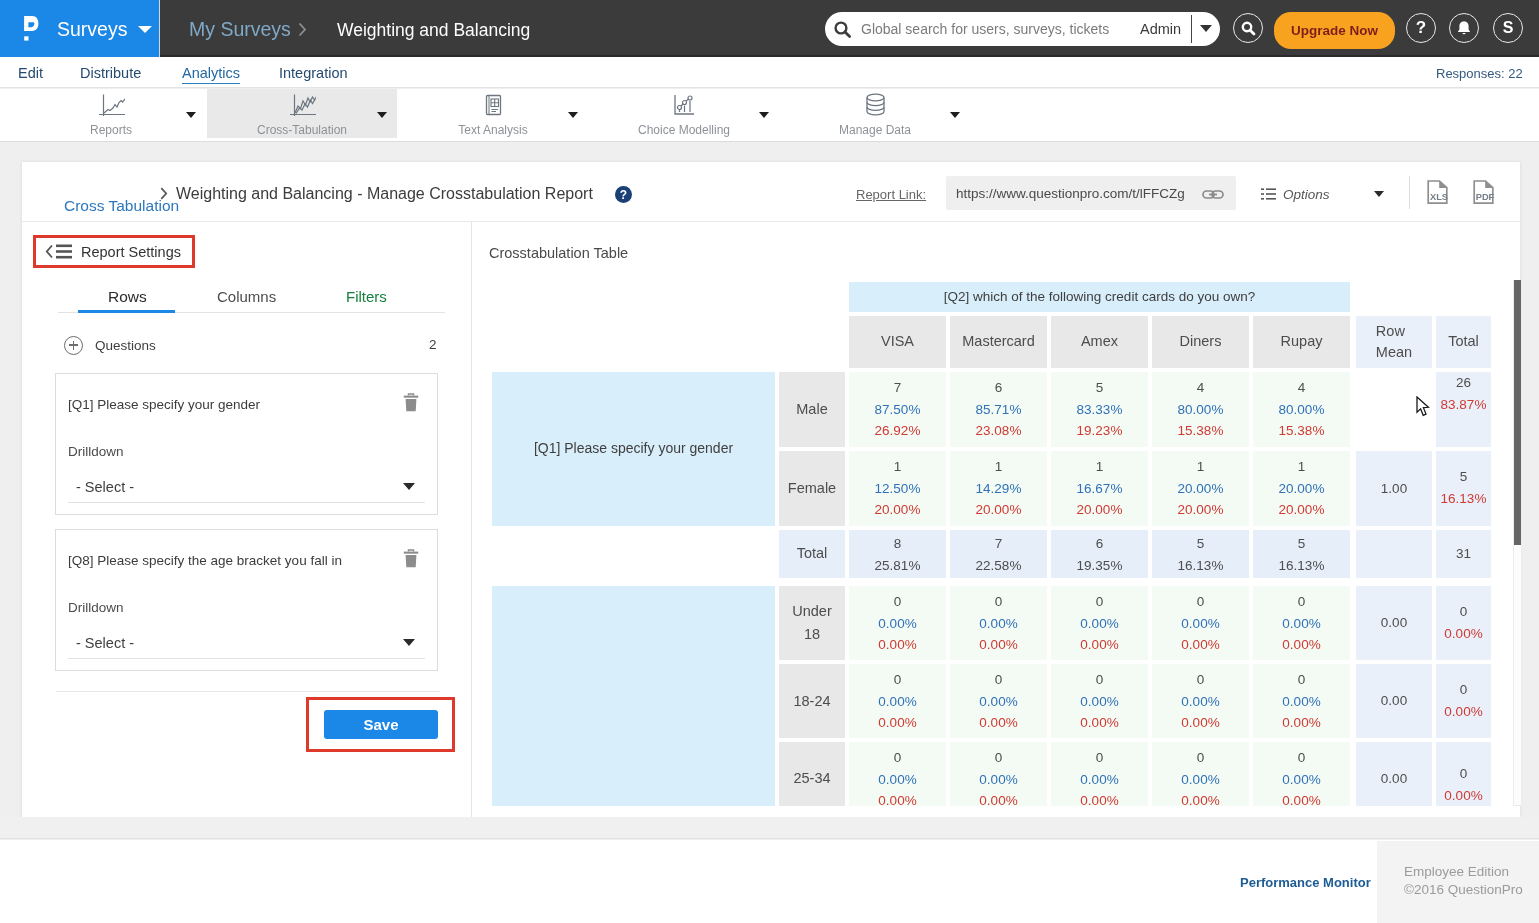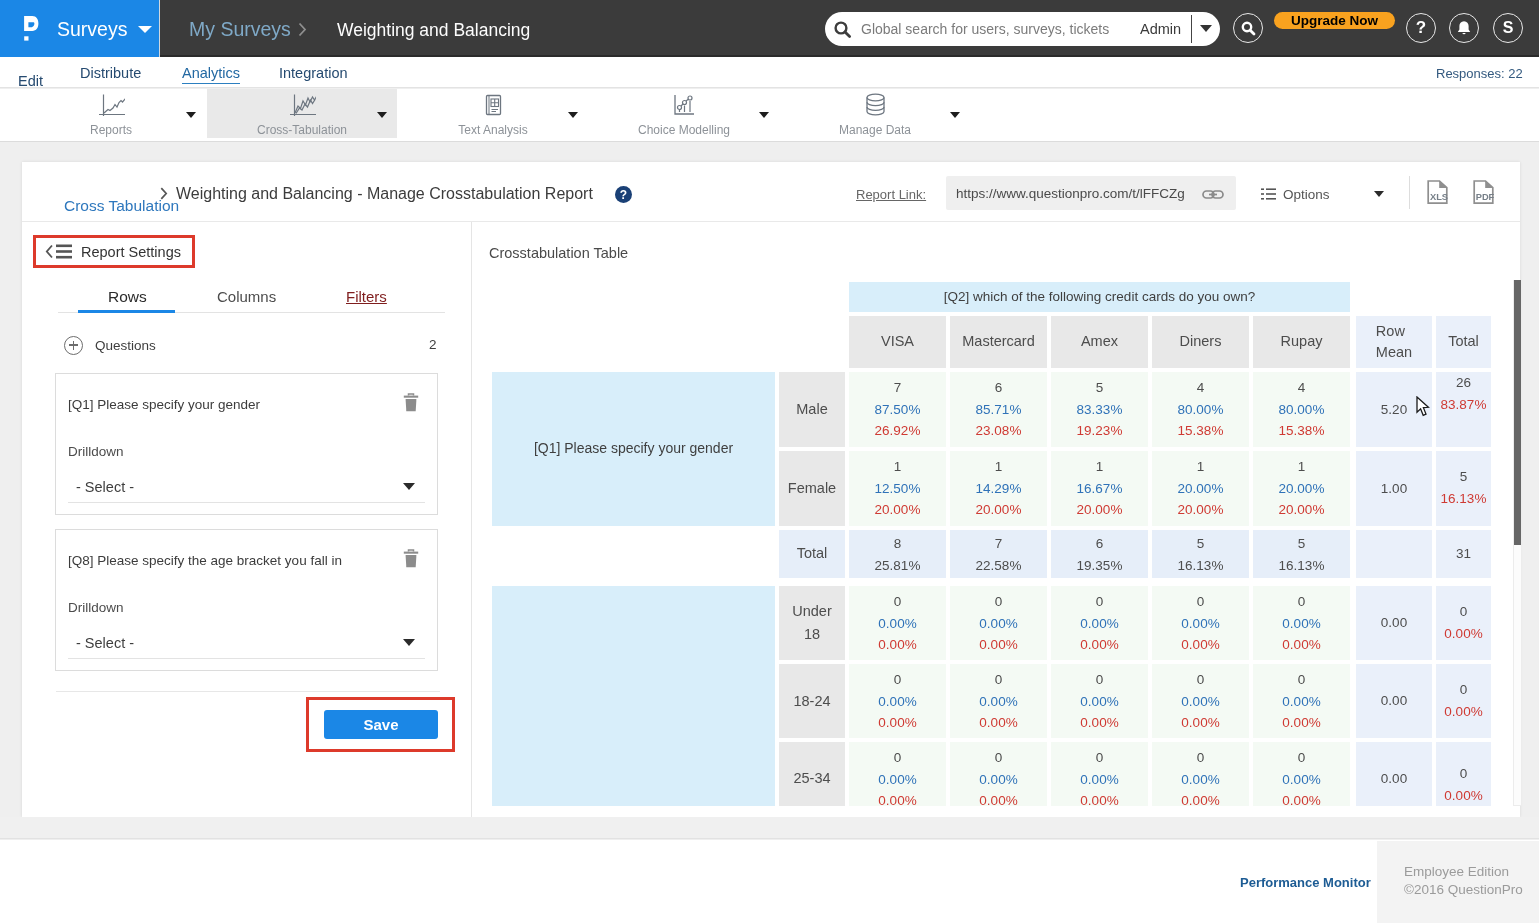--- a/index.html
+++ b/index.html
@@ -39,32 +39,32 @@
     </svg>
 <div class="abs" style="left:861px;top:21px;font-size:14px;color:#7b7b7b;">Global search for users, surveys, tickets</div>
 <div class="abs" style="left:1140px;top:21px;font-size:14.5px;color:#3a3a3a;">Admin</div>
 <div class="abs" style="left:1191px;top:15px;width:1px;height:28px;background:#444;"></div>
 <div class="abs" style="left:1200px;top:25px;width:0;height:0;border-left:6px solid transparent;border-right:6px solid transparent;border-top:7px solid #333;"></div>
 <div class="abs" style="left:1233px;top:13px;width:30px;height:30px;border:1.6px solid #e8e8e8;border-radius:50%;"></div>
 <svg class="abs" style="left:1240px;top:20px;" width="17" height="17" viewBox="0 0 17 17">
       <circle cx="7" cy="7" r="4.2" fill="none" stroke="#fff" stroke-width="2.4"></circle>
       <line x1="10.2" y1="10.2" x2="14" y2="14" stroke="#fff" stroke-width="2.8" stroke-linecap="round"></line>
     </svg>
-<div class="abs flexc" style="left:1274px;top:12px;width:121px;height:17px;background:#f9a21f;border-radius:17px;font-size:13.5px;font-weight:bold;color:#000000;">Upgrade Now</div>
+<div class="abs flexc" style="left:1274px;top:12px;width:121px;height:37px;background:#f9a21f;border-radius:17px;font-size:13.5px;font-weight:bold;color:#7f1d1d;">Upgrade Now</div>
 <div class="abs flexc" style="left:1406px;top:13px;width:30px;height:30px;border:1.6px solid #e8e8e8;border-radius:50%;color:#fff;font-size:17px;font-weight:bold;">?</div>
 <div class="abs flexc" style="left:1449px;top:13px;width:30px;height:30px;border:1.6px solid #e8e8e8;border-radius:50%;">
 <svg width="16" height="17" viewBox="0 0 16 17">
         <path d="M8,1.2 c-3,0 -4.6,2.2 -4.6,4.8 v3.6 l-1.6,2.4 h12.4 l-1.6,-2.4 V6 c0,-2.6 -1.6,-4.8 -4.6,-4.8 z" fill="#fff"></path>
         <path d="M6.3,13 a1.8,1.8 0 0 0 3.4,0 z" fill="#fff"></path>
       </svg>
 </div>
 <div class="abs flexc" style="left:1493px;top:13px;width:30px;height:30px;border:1.6px solid #e8e8e8;border-radius:50%;color:#fff;font-size:16px;font-weight:bold;">S</div>
 
 <div class="abs" style="left:0;top:57px;width:1539px;height:31px;background:#fff;border-bottom:1px solid #e3e3e3;"></div>
-<div class="abs" style="left:18px;top:73px;font-size:14.5px;color:#254a70;text-align:center;">Edit</div>
+<div class="abs" style="left:18px;top:65px;font-size:14.5px;color:#254a70;text-align:center;">Edit</div>
 <div class="abs" style="left:80px;top:65px;font-size:14.5px;color:#254a70;">Distribute</div>
 <div class="abs" style="left:182px;top:65px;font-size:14.5px;color:#2268a2;border-bottom:1.5px solid #2c7fc0;padding-bottom:2px;">Analytics</div>
 <div class="abs" style="left:279px;top:65px;font-size:14.5px;color:#254a70;">Integration</div>
 <div class="abs" style="left:1436px;top:66px;font-size:13px;color:#33597f;">Responses: 22</div>
 <div class="abs" style="left:0;top:89px;width:1539px;height:53px;background:#fff;border-bottom:1px solid #dcdcdc;"></div>
 <svg class="abs" style="left:98px;top:92px;" width="27" height="27" viewBox="0 0 27 27">
       <path d="M5.5,2.5 V24 M1,22.5 H28" fill="none" stroke="#6d7680" stroke-width="1.2"></path>
       <path d="M6,21 L10,17.5 L12,18.5 L15,16 L17,12.5 L19,15 L21,10.5 L23,8.5 L24.5,10 L27.5,6.5" fill="none" stroke="#6d7680" stroke-width="1.2"></path>
     </svg>
 <div class="abs" style="left:36px;top:123px;width:150px;text-align:center;font-size:12px;color:#8d9298;">Reports</div>
@@ -125,21 +125,21 @@
 <svg class="abs" style="left:1261px;top:187px;" width="15" height="14" viewBox="0 0 15 14">
       <g stroke="#555" stroke-width="1.6">
         <line x1="0" y1="2.2" x2="3" y2="2.2"></line>
         <line x1="5" y1="2.2" x2="15" y2="2.2"></line>
         <line x1="0" y1="7" x2="3" y2="7"></line>
         <line x1="5" y1="7" x2="15" y2="7"></line>
         <line x1="0" y1="11.8" x2="3" y2="11.8"></line>
         <line x1="5" y1="11.8" x2="15" y2="11.8"></line>
       </g>
     </svg>
-<div class="abs" style="left:1283px;top:187px;font-size:13.5px;color:#555;">Options</div>
+<div class="abs" style="left:1283px;top:187px;font-size:13.5px;color:#555;font-style:italic;">Options</div>
 <div class="abs" style="left:1374px;top:191px;width:0;height:0;border-left:5.5px solid transparent;border-right:5.5px solid transparent;border-top:6.5px solid #2b2b2b;"></div>
 <div class="abs" style="left:1409px;top:176px;width:1px;height:33px;background:#ddd;"></div>
 <svg class="abs" style="left:1427px;top:180px;" width="26" height="25" viewBox="0 0 26 25">
       <path d="M1.2,1 H12.5 L19.8,7.6 V23.2 H1.2 Z" fill="none" stroke="#8f8f8f" stroke-width="1.7"></path>
       <path d="M12.2,0.8 V8 H20.2 Z" fill="#8f8f8f"></path>
       <text x="12" y="19.8" font-size="9.3" font-weight="bold" fill="#767f88" text-anchor="middle" font-family="Liberation Sans">XLS</text>
     </svg>
 <svg class="abs" style="left:1473px;top:180px;" width="26" height="25" viewBox="0 0 26 25">
       <path d="M1.2,1 H12.5 L19.8,7.6 V23.2 H1.2 Z" fill="none" stroke="#8f8f8f" stroke-width="1.7"></path>
       <path d="M12.2,0.8 V8 H20.2 Z" fill="#8f8f8f"></path>
@@ -153,21 +153,21 @@
         <line x1="11" y1="2.8" x2="27" y2="2.8"></line>
         <line x1="11" y1="8.5" x2="27" y2="8.5"></line>
         <line x1="11" y1="14.2" x2="27" y2="14.2"></line>
       </g>
     </svg>
 <div class="abs" style="left:81px;top:244px;font-size:14.5px;color:#333;">Report Settings</div>
 
 <div class="abs" style="left:58px;top:312px;width:387px;height:1px;background:#e3e3e3;"></div>
 <div class="abs" style="left:108px;top:288px;font-size:15.5px;color:#2b2b2b;">Rows</div>
 <div class="abs" style="left:217px;top:288px;font-size:15px;color:#4c4c4c;">Columns</div>
-<div class="abs" style="left:346px;top:288px;font-size:15px;color:#7f1d1d;text-decoration:underline;">Filters</div>
+<div class="abs" style="left:346px;top:288px;font-size:15px;color:#15803d;">Filters</div>
 <div class="abs" style="left:78px;top:310px;width:97px;height:3px;background:#1b87e6;"></div>
 
 <div class="abs" style="left:64px;top:336px;width:19px;height:19px;border:1.7px solid #6d6d6d;border-radius:50%;"></div>
 <div class="abs" style="left:69px;top:344.2px;width:9px;height:1.8px;background:#6d6d6d;"></div>
 <div class="abs" style="left:72.6px;top:340.6px;width:1.8px;height:9px;background:#6d6d6d;"></div>
 <div class="abs" style="left:95px;top:338px;font-size:13.5px;color:#3e3e3e;">Questions</div>
 <div class="abs" style="left:429px;top:337px;font-size:13.5px;color:#3e3e3e;">2</div>
 <div class="abs" style="left:55px;top:373px;width:383px;height:142px;border:1px solid #dcdcdc;"></div>
 <div class="abs" style="left:68px;top:397px;font-size:13.5px;color:#3c3c3c;">[Q1] Please specify your gender</div>
 <svg class="abs" style="left:403px;top:393px;" width="16" height="19" viewBox="0 0 16 19">
@@ -365,23 +365,20 @@
 <div class="cell greenbg" style="left:1253px;top:664px;width:97px;height:74px;padding-top:5px;">
       <span>0</span>
       <span class="pb">0.00%</span>
       <span class="pr">0.00%</span>
     </div>
 <div class="cell greenbg" style="left:1253px;top:742px;width:97px;height:64px;padding-top:5px;">
       <span>0</span>
       <span class="pb">0.00%</span>
       <span class="pr">0.00%</span>
     </div>
-<div class="cell cc lavbg" style="left:1356px;top:372px;width:76px;height:75px;">
-      <span>5.20</span>
-    </div>
 <div class="cell cc lavbg" style="left:1356px;top:451px;width:76px;height:75px;">
       <span>1.00</span>
     </div>
 <div class="cell lavbg" style="left:1356px;top:530px;width:76px;height:48px;"></div>
 <div class="cell lavbg" style="left:1436px;top:372px;width:55px;height:75px;">
       <span>26</span>
       <span class="pr">83.87%</span>
     </div>
 <div class="cell lavbg" style="left:1436px;top:451px;width:55px;height:75px;padding-top:15px;">
       <span>5</span>

